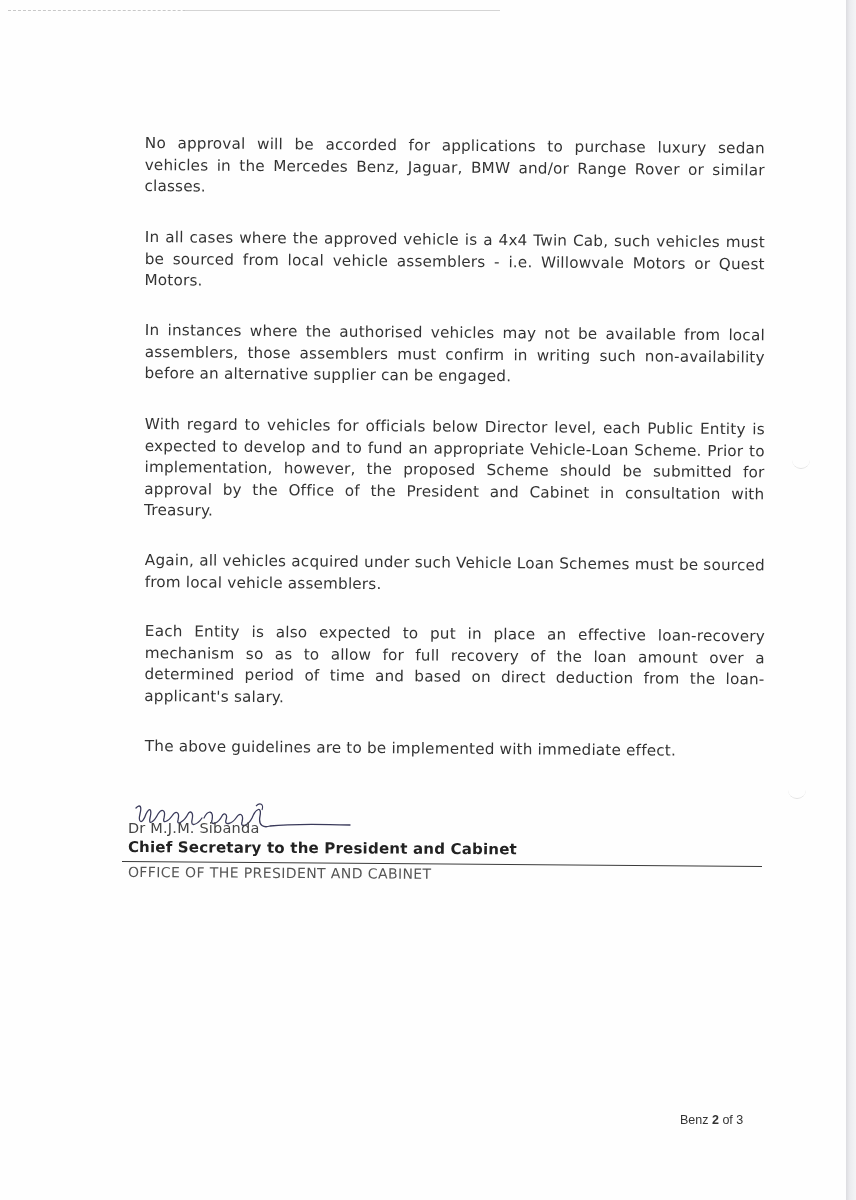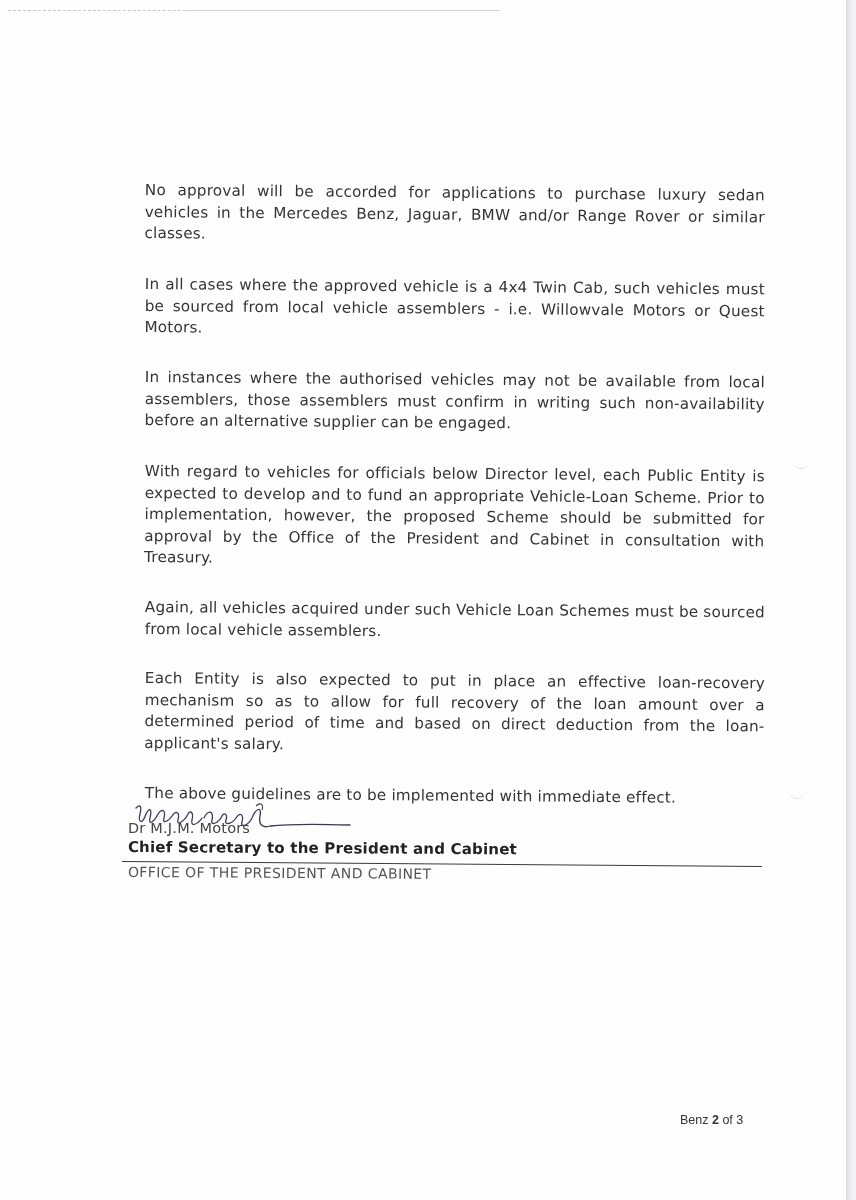--- a/index.html
+++ b/index.html
@@ -38,21 +38,20 @@
       left: 185px;
       width: 315px;
       border-top-style: solid;
       border-top-color: #d4d4d4;
     }
     .body {
       position: absolute;
       left: 145px;
       top: 133px;
       width: 620px;
-      margin-top: 47px;
     }
     .para {
       font-size: 15.2px;
       line-height: 21.5px;
       text-align: justify;
       margin: 0 0 29px 0;
       letter-spacing: 0.2px;
       color: #333;
       transform: rotate(0.5deg);
       transform-origin: left top;
@@ -144,21 +143,21 @@
     <p class="para">Each Entity is also expected to put in place an effective loan-recovery mechanism so as to allow for full recovery of the loan amount over a determined period of time and based on direct deduction from the loan-applicant's salary.</p>
     <p class="para last">The above guidelines are to be implemented with immediate effect.</p>
   </div>
 
   <div class="signature-block">
     <svg class="signature" viewBox="0 0 230 40">
       <path d="M8 8 C 12 4, 14 6, 12 14 C 10 22, 14 26, 18 14 C 22 6, 24 10, 22 18 C 20 26, 26 22, 30 14 C 34 8, 38 10, 36 18 C 34 24, 40 22, 44 16 C 48 10, 52 12, 50 20 C 48 26, 56 22, 60 14 C 62 10, 66 12, 64 20 C 62 28, 70 24, 74 18" fill="none" stroke="#3a3a5a" stroke-width="1.3" stroke-linecap="round"></path>
       <path d="M76 18 C 80 10, 86 10, 84 20 C 82 26, 90 24, 94 16 C 96 12, 100 14, 98 20 C 96 26, 104 24, 108 18 C 112 12, 116 14, 114 22 C 112 28, 120 26, 124 18 C 128 8, 134 6, 132 16 C 130 26, 136 28, 142 26 C 160 24, 190 24, 222 25" fill="none" stroke="#3a3a5a" stroke-width="1.3" stroke-linecap="round"></path>
       <path d="M128 6 C 132 2, 136 4, 134 10" fill="none" stroke="#3a3a5a" stroke-width="1.1"></path>
     </svg>
-    <div class="signatory-name">Dr M.J.M. Motors</div>
+    <div class="signatory-name">Dr M.J.M. Sibanda</div>
     <div class="signatory-title">Chief Secretary to the President and Cabinet</div>
     <div class="sig-rule"></div>
     <div class="office-name">OFFICE OF THE PRESIDENT AND CABINET</div>
   </div>
 
   <div class="page-number">
     <span>Benz </span><b>2</b><span> of </span><span>3</span>
   </div>
 
   <div class="punch-mark" style="left:792px; top:460px;"></div>

